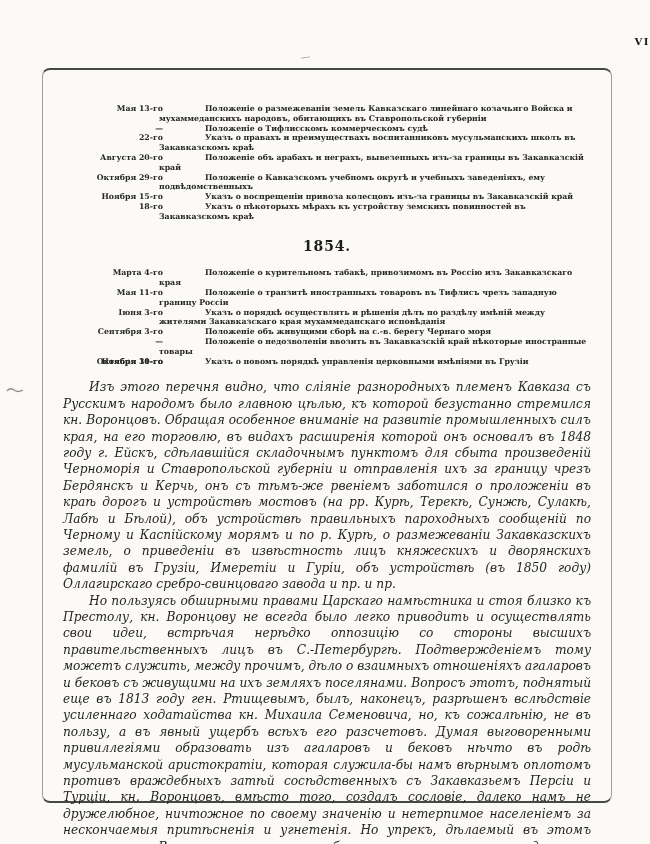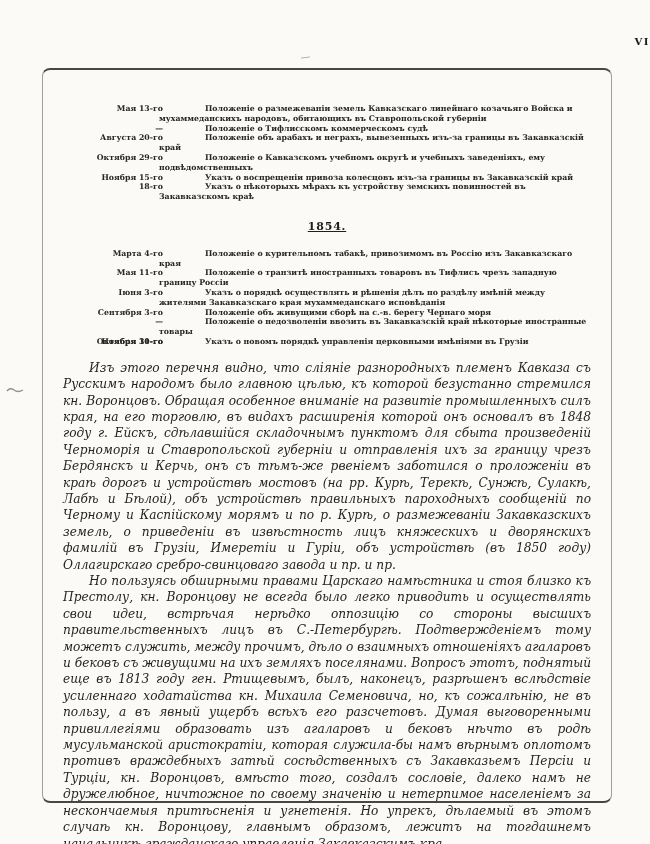--- a/index.html
+++ b/index.html
@@ -43,22 +43,22 @@
   }
   .entry { position:relative; }
   .entry .date {
     position:absolute; left:0; top:0;
     width:100px; text-align:right; white-space:nowrap;
   }
   .entry .desc {
     display:block; margin-left:96px; text-indent:46px;
   }
   .year-heading {
-    text-align:center; font-size:11px; font-weight:bold;
-    letter-spacing:0.8px; margin:20px 0 17px 0; color:#1e1e1e;text-decoration:underline;
+    text-align:center; font-size:14px; font-weight:bold;
+    letter-spacing:0.8px; margin:20px 0 17px 0; color:#1e1e1e;
   }
   .bodytext {
     margin-top:13px;
     font-size:12.2px; line-height:16.4px;
     text-align:justify;
   }
   .bodytext p { margin:0; text-indent:26px;font-style:italic; }
 </style>
 </head>
 <body>
@@ -76,20 +76,24 @@
   <div class="idx">
 
     <div>
       <div class="entry">
         <span class="date">Мая 13-го</span>
         <span class="desc">Положеніе о размежеваніи земель Кавказскаго линейнаго козачьяго Войска и мухаммеданскихъ народовъ, обитающихъ въ Ставропольской губерніи</span>
       </div>
       <div class="entry">
         <span class="date">—</span>
         <span class="desc">Положеніе о Тифлисскомъ коммерческомъ судѣ</span>
+      </div>
+      <div class="entry">
+        <span class="date">22-го</span>
+        <span class="desc">Указъ о правахъ и преимуществахъ воспитанниковъ мусульманскихъ школъ въ Закавказскомъ краѣ</span>
       </div>
       <div class="entry">
         <span class="date">Августа 20-го</span>
         <span class="desc">Положеніе объ арабахъ и неграхъ, вывезенныхъ изъ-за границы въ Закавказскій край</span>
       </div>
       <div class="entry">
         <span class="date">Октября 29-го</span>
         <span class="desc">Положеніе о Кавказскомъ учебномъ округѣ и учебныхъ заведеніяхъ, ему подвѣдомственныхъ</span>
       </div>
       <div class="entry">

